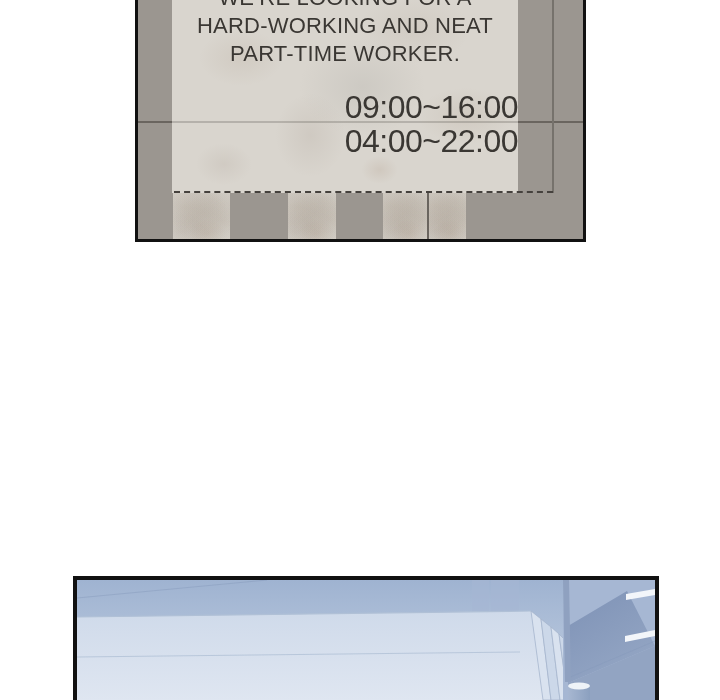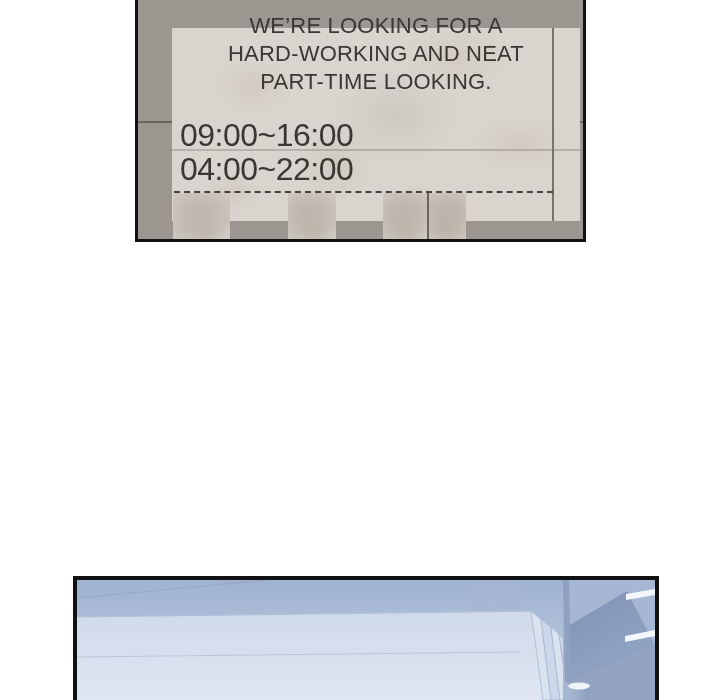--- a/index.html
+++ b/index.html
@@ -37,21 +37,21 @@
       radial-gradient(80px 50px at 70% 15%, rgba(140,120,100,0.10), transparent 70%),
       radial-gradient(50px 60px at 40% 70%, rgba(120,100,85,0.10), transparent 70%),
       radial-gradient(70px 40px at 85% 60%, rgba(151,129,105,0.13), transparent 70%),
       radial-gradient(40px 30px at 15% 85%, rgba(130,110,95,0.10), transparent 70%),
       radial-gradient(26px 20px at 60% 88%, rgba(151,120,95,0.14), transparent 70%),
       radial-gradient(90px 70px at 55% 45%, rgba(150,150,145,0.18), transparent 70%);
   }
   .notice-paper {
     position: absolute;
     left: 34px; top: 0;
-    width: 408px; height: 193px; margin-top: 28px;
+    width: 346px; height: 193px;
   }
   .paper-seam {
     position: absolute;
     left: 0; top: 121px;
     width: 100%; height: 2px;
     background: rgba(100, 95, 88, 0.30);
   }
   .paper-edge-shadow {
     position: absolute;
     left: 380px; top: 0;
@@ -64,23 +64,23 @@
     width: 100%;
     text-align: center;
     font-size: 22px;
     line-height: 28px;
     letter-spacing: 0.2px;
     color: var(--sign-text, #3a3733);
     white-space: nowrap;
   }
   .sign-times {
     position: absolute;
-    left: 8px; top: 90px;
+    left: 0; top: 90px;
     width: 100%;
-    text-align: left;
+    text-align: right;
     font-size: 32px;
     line-height: 34px;
     letter-spacing: -0.5px;
     color: var(--sign-text, #3a3733);
     white-space: nowrap;
   }
   .tear-line {
     position: absolute;
     left: 36px; top: 191px;
     width: 379px; height: 0;
@@ -133,21 +133,21 @@
 
 <div class="stage">
 
   <div class="panel-top">
     <div class="wall-seam"></div>
 
     <div class="notice-paper paper-tex">
       <div class="sign-headline">
         <div>WE’RE LOOKING FOR A</div>
         <div>HARD-WORKING AND NEAT</div>
-        <div>PART-TIME LOOKING.</div>
+        <div>PART-TIME WORKER.</div>
       </div>
       <div class="sign-times">
         <div>09:00~16:00</div>
         <div>04:00~22:00</div>
       </div>
       <div class="paper-seam"></div>
       <div class="paper-edge-shadow"></div>
     </div>
 
     <div class="tear-line"></div>

